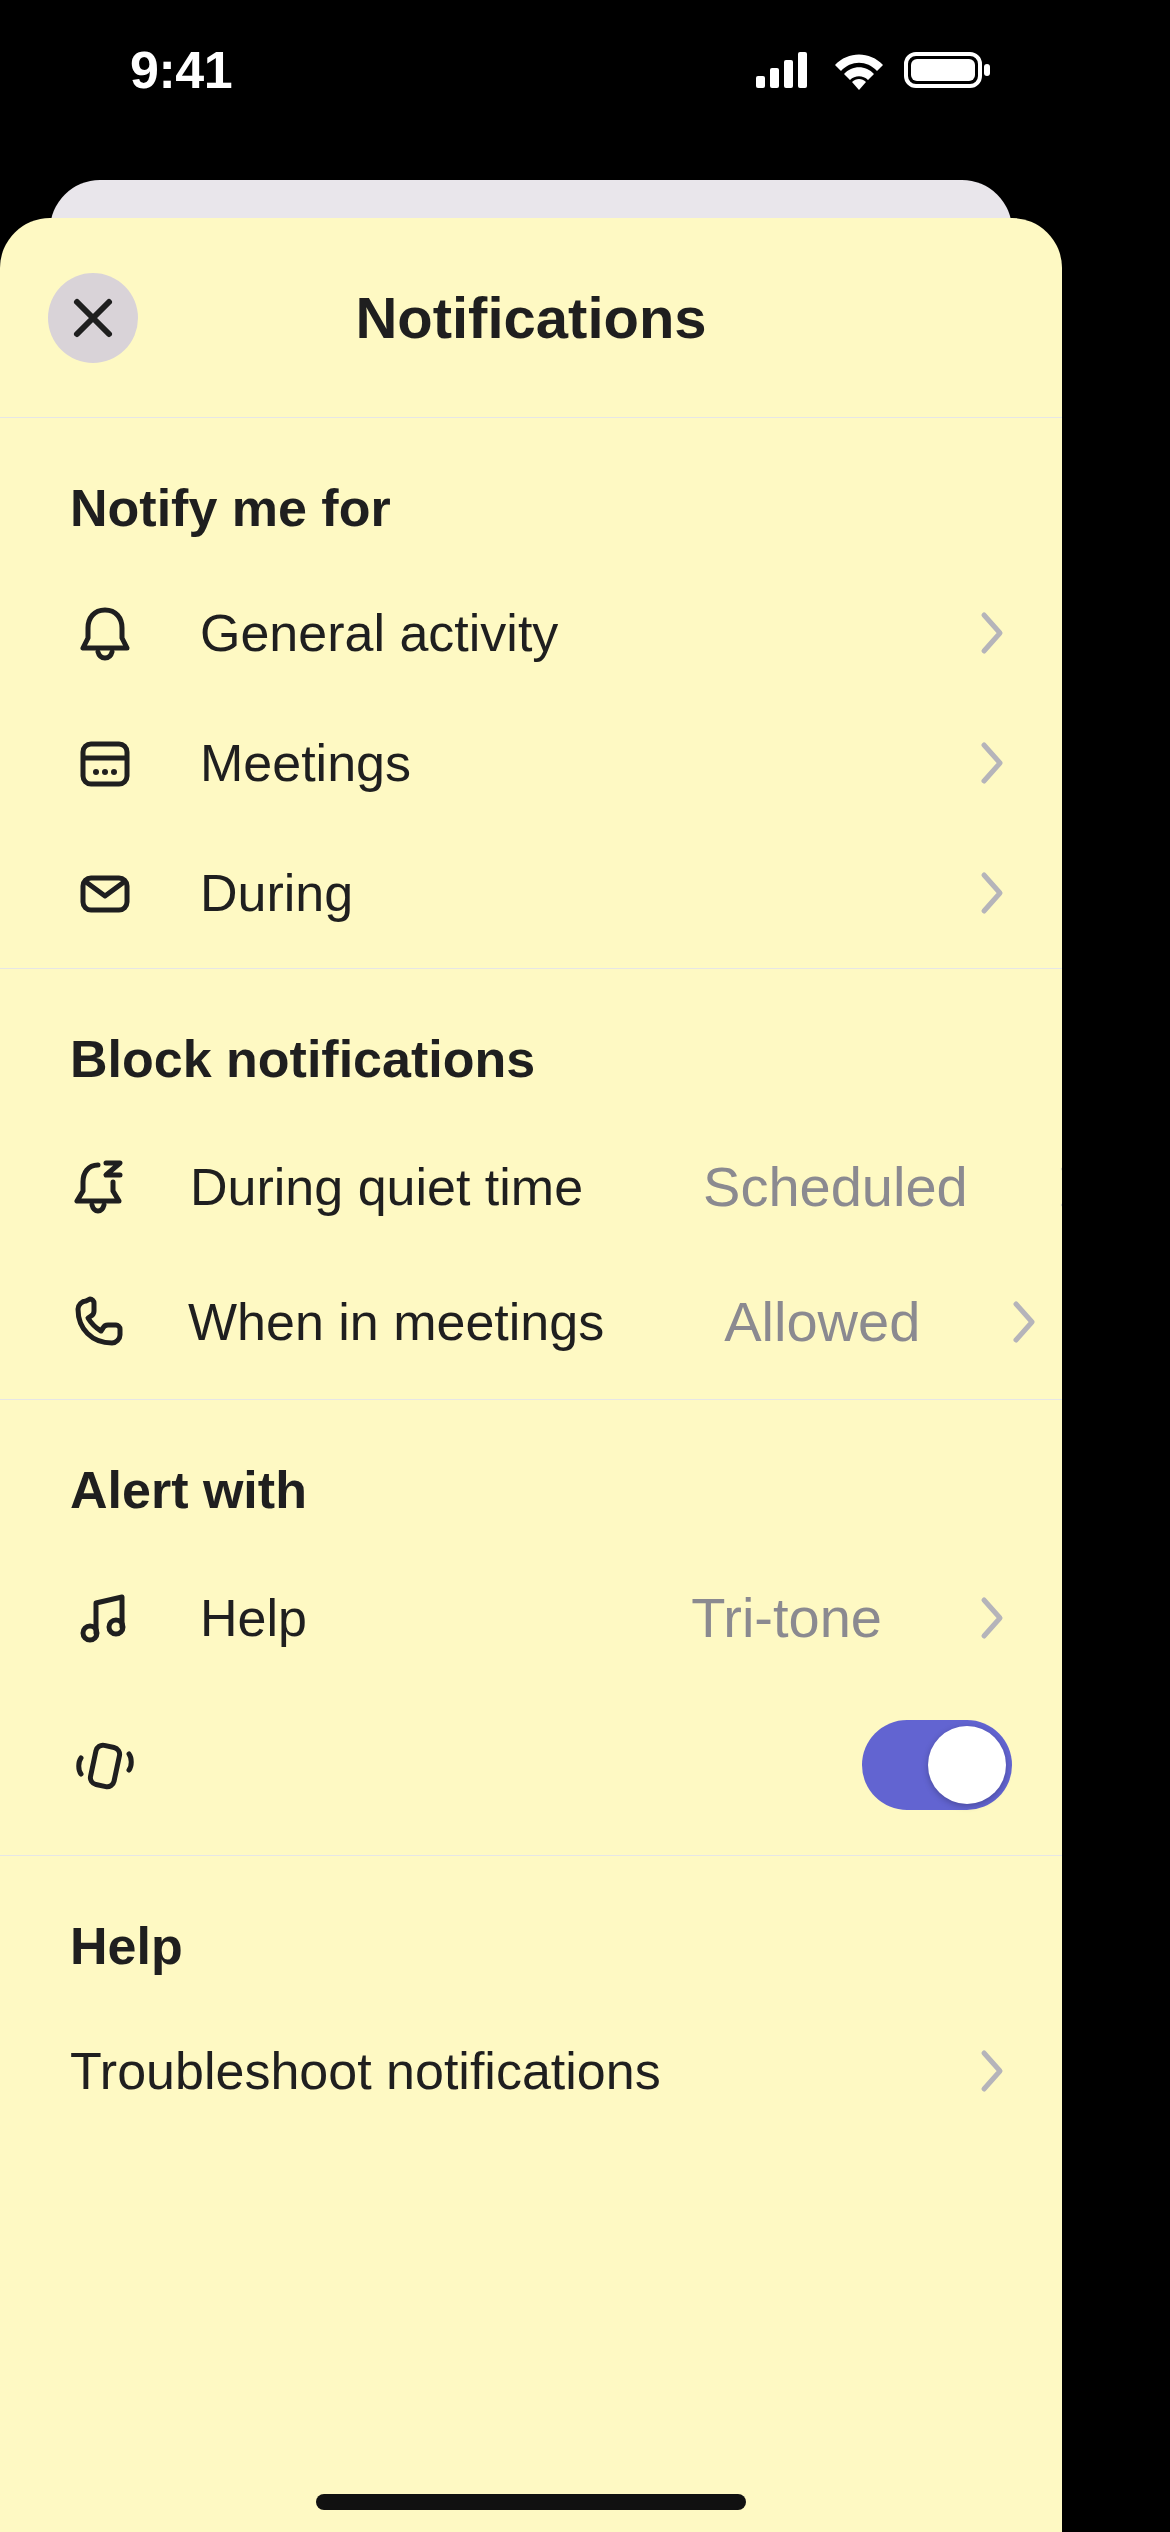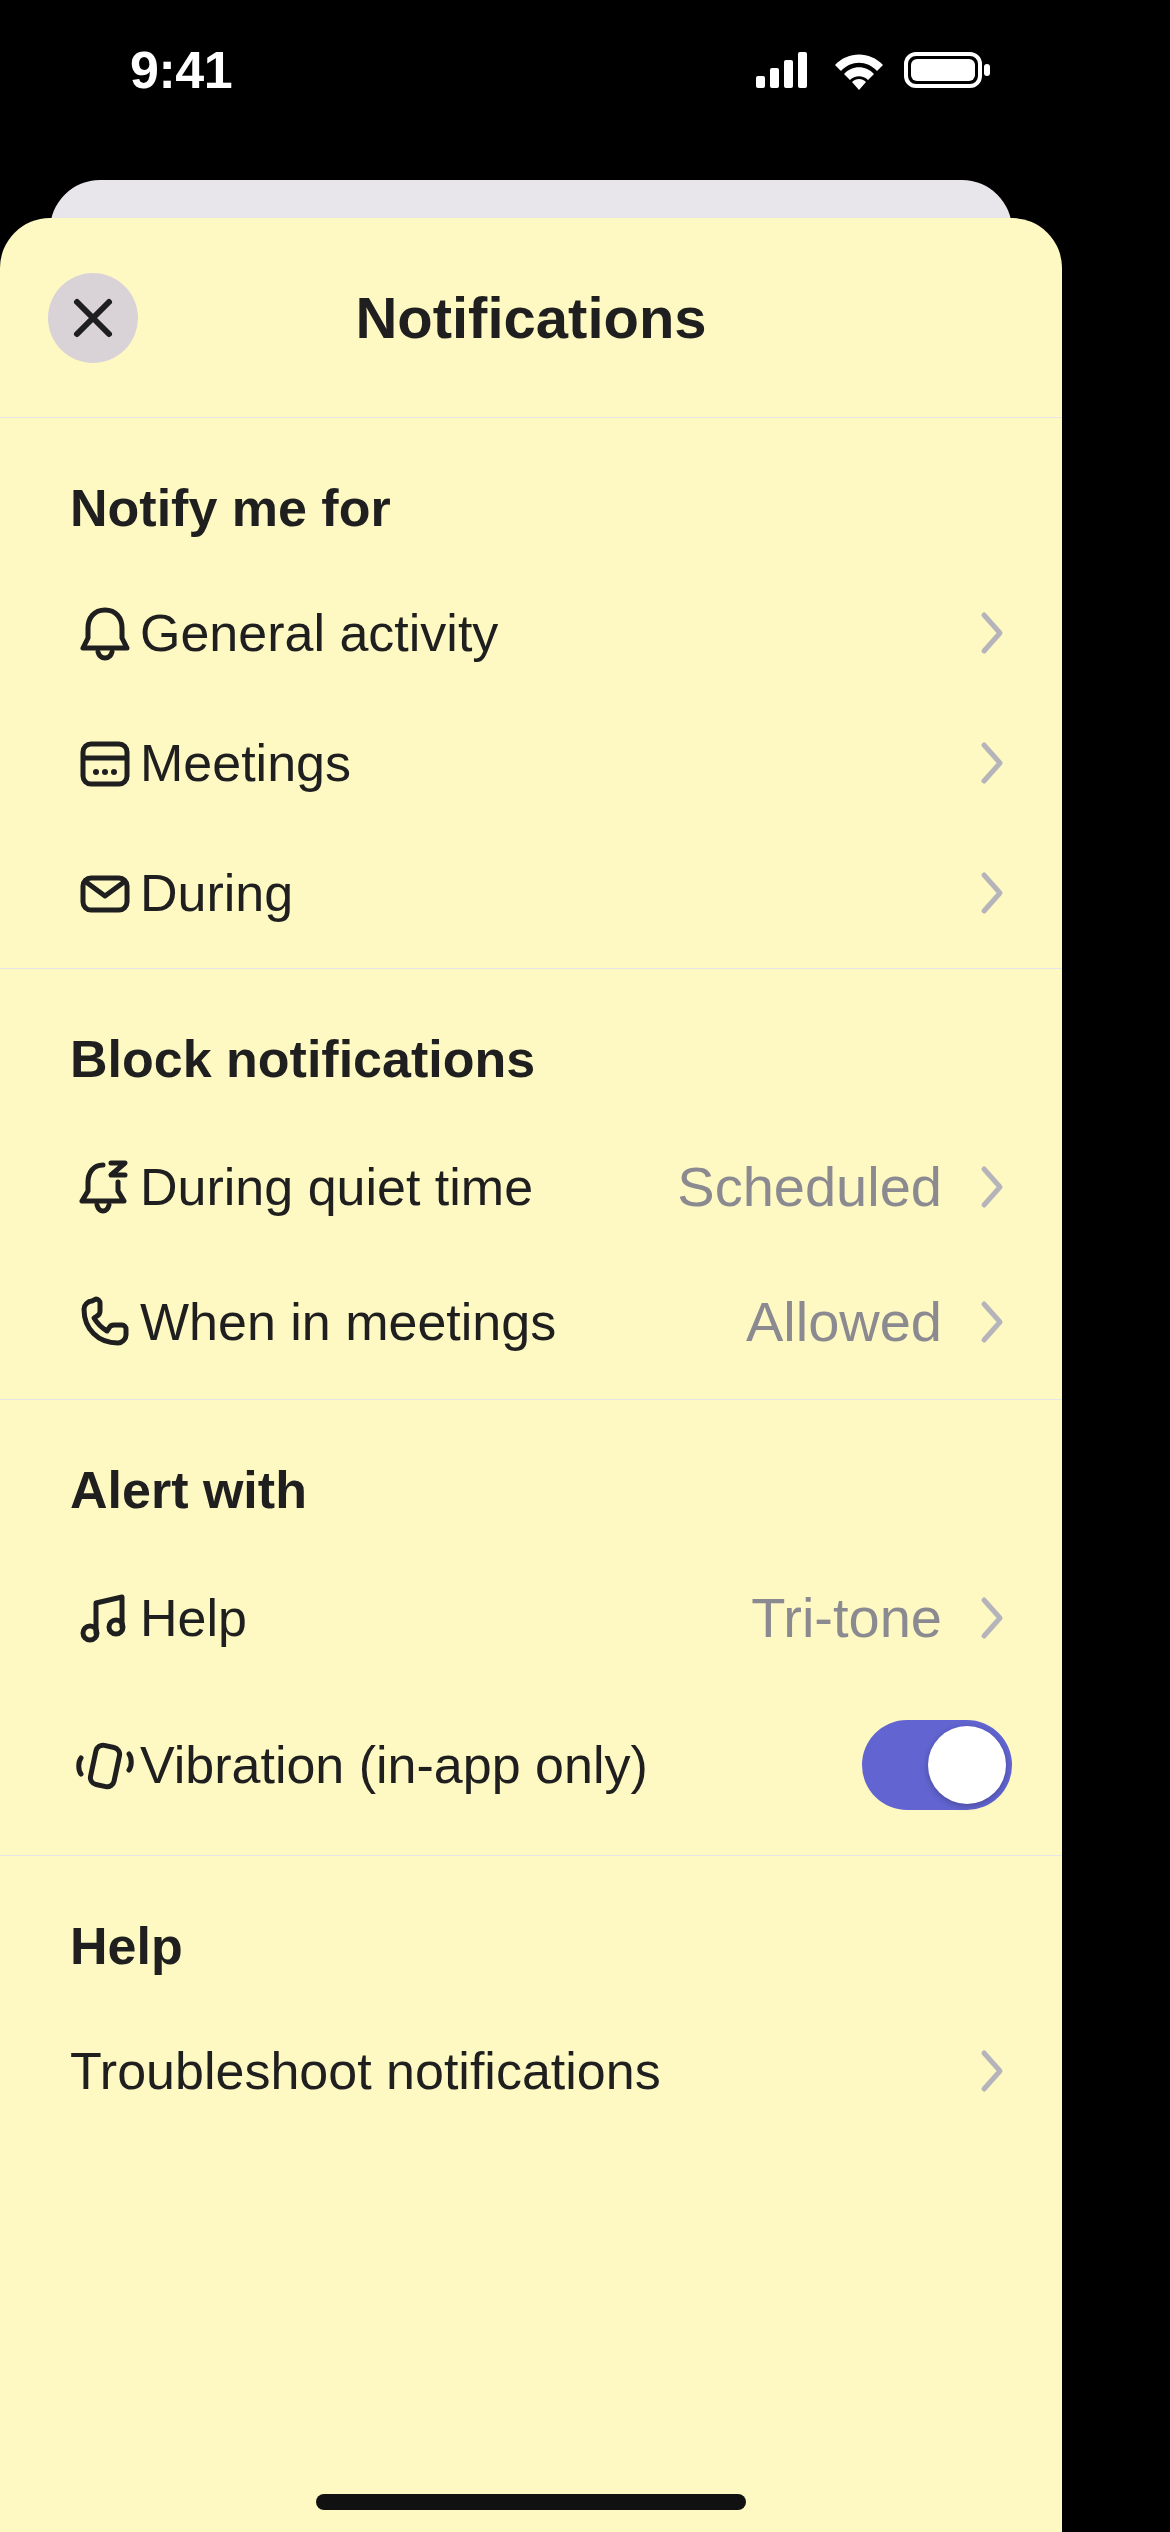--- a/index.html
+++ b/index.html
@@ -18,21 +18,21 @@
   
   .sheet { position: absolute; top: 218px; left: 0; right: 0; bottom: 0; background: #fef9c3; border-radius: 50px 50px 0 0; overflow: hidden; }
   .sheet-header { height: 200px; display: flex; align-items: center; justify-content: center; position: relative; border-bottom: 1px solid #e6e6e6; }
   .sheet-title { font-size: 58px; font-weight: 700; color: #1f1f1f; }
   .close-btn { position: absolute; left: 48px; top: 50%; transform: translateY(-50%); width: 90px; height: 90px; border-radius: 50%; background: #d9d3d8; display: flex; align-items: center; justify-content: center; }
   .close-btn svg { display:block; }
 
   .section { border-bottom: 1px solid #e6e6e6; padding-bottom: 10px; padding-left: 20px; }
   .section-header { font-size: 52px; font-weight: 700; color: #1f1f1f; padding: 60px 50px 30px 50px; }
 
-  .row { display: flex; align-items: center; padding: 35px 50px; }
+  .row { display: flex; align-items: center; padding: 35px 50px; gap: 60px; }
   .row .icon { width: 70px; display:flex; align-items:center; justify-content:center; }
   .row .label { font-size: 52px; color: #1f1f1f; flex: 0 0 auto; }
   .row .spacer { flex: 1; }
   .row .value { font-size: 56px; color: #8b8a90; }
   .row .chevron { width: 40px; display:flex; align-items:center; justify-content:center; margin-left: 30px; }
   .row.no-icon { gap: 0; justify-content: flex-end; }
   .row.no-icon .chevron { margin-left: auto; }
 
   
   .toggle { width: 150px; height: 90px; border-radius: 45px; background: #6264d1; position: relative; }
@@ -204,21 +204,20 @@
       </div>
 
       <div class="row">
         <span class="icon">
           <svg width="64" height="58" viewBox="0 0 64 58" fill="none">
             <rect x="20" y="10" width="24" height="40" rx="7" stroke="#1f1f1f" stroke-width="5" transform="rotate(12 32 30)"></rect>
             <path d="M8 22 C5 26 5 34 8 38" stroke="#1f1f1f" stroke-width="5" stroke-linecap="round"></path>
             <path d="M56 18 C59 22 59 30 56 34" stroke="#1f1f1f" stroke-width="5" stroke-linecap="round"></path>
           </svg>
         </span>
-        <span class="label">Vibration (in-app only)</span>
         <span class="spacer"></span>
         <div class="toggle">
           <div class="knob"></div>
         </div>
       </div>
     </div>
 
     <div class="section" style="border-bottom:none">
       <div class="section-header">Help</div>
 

